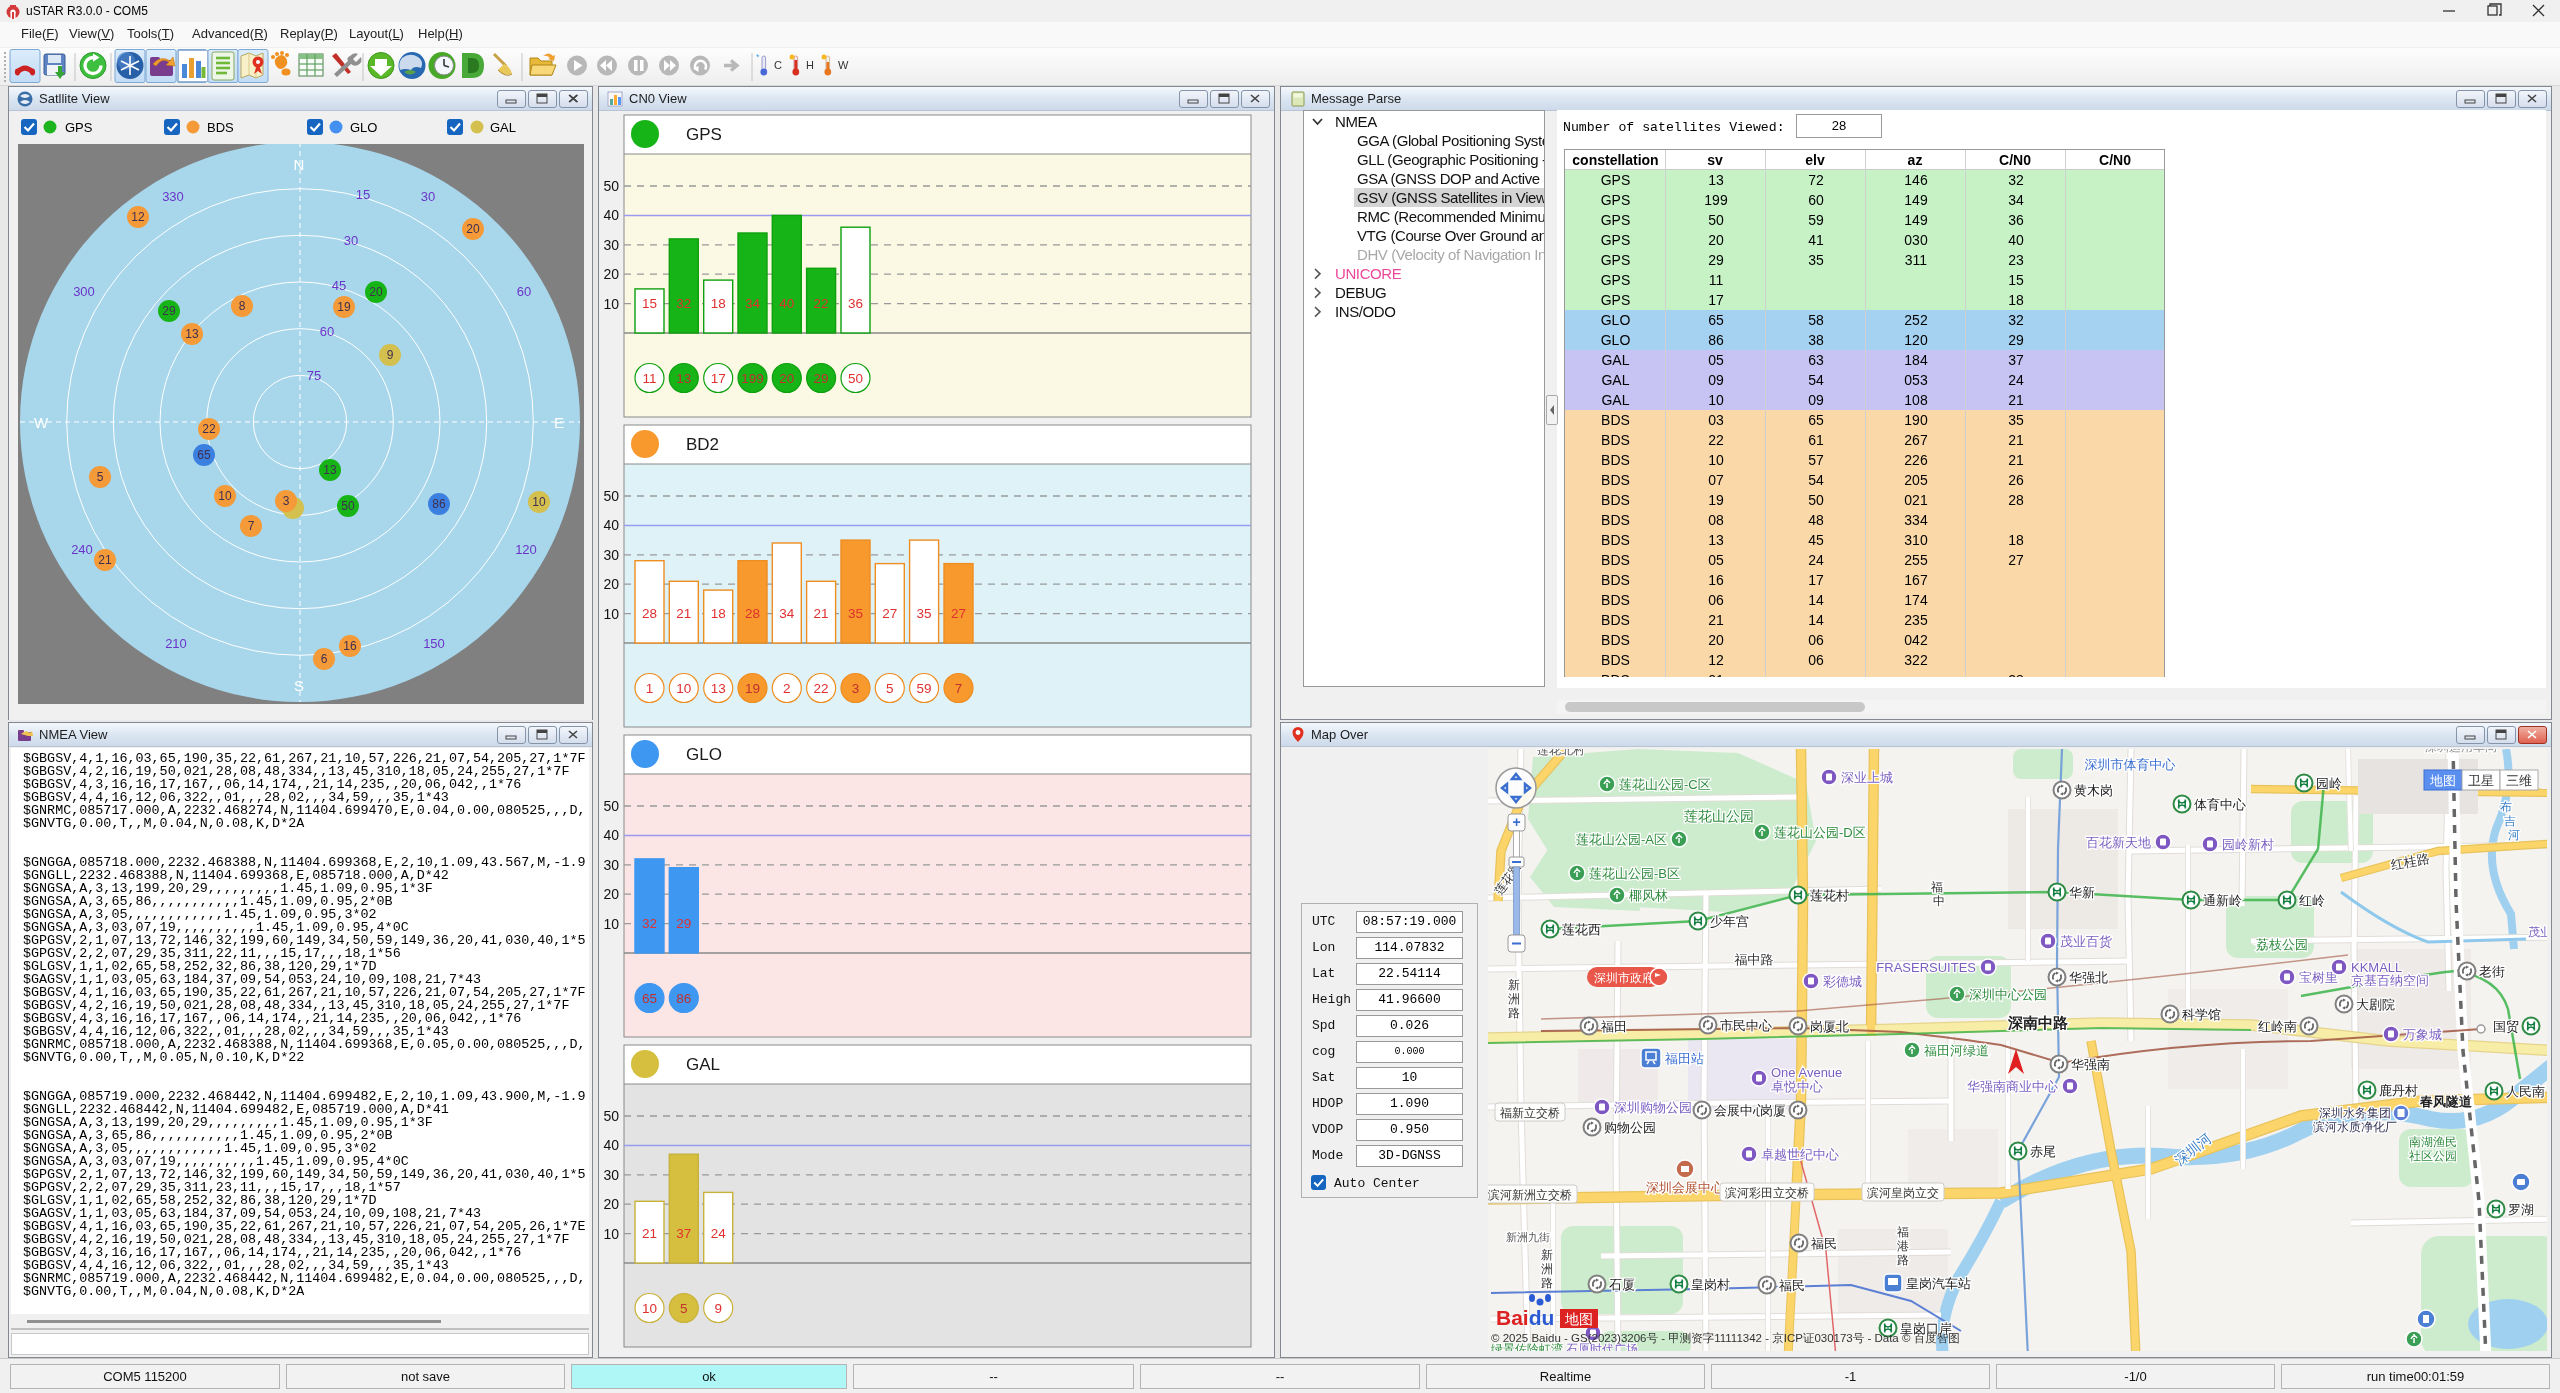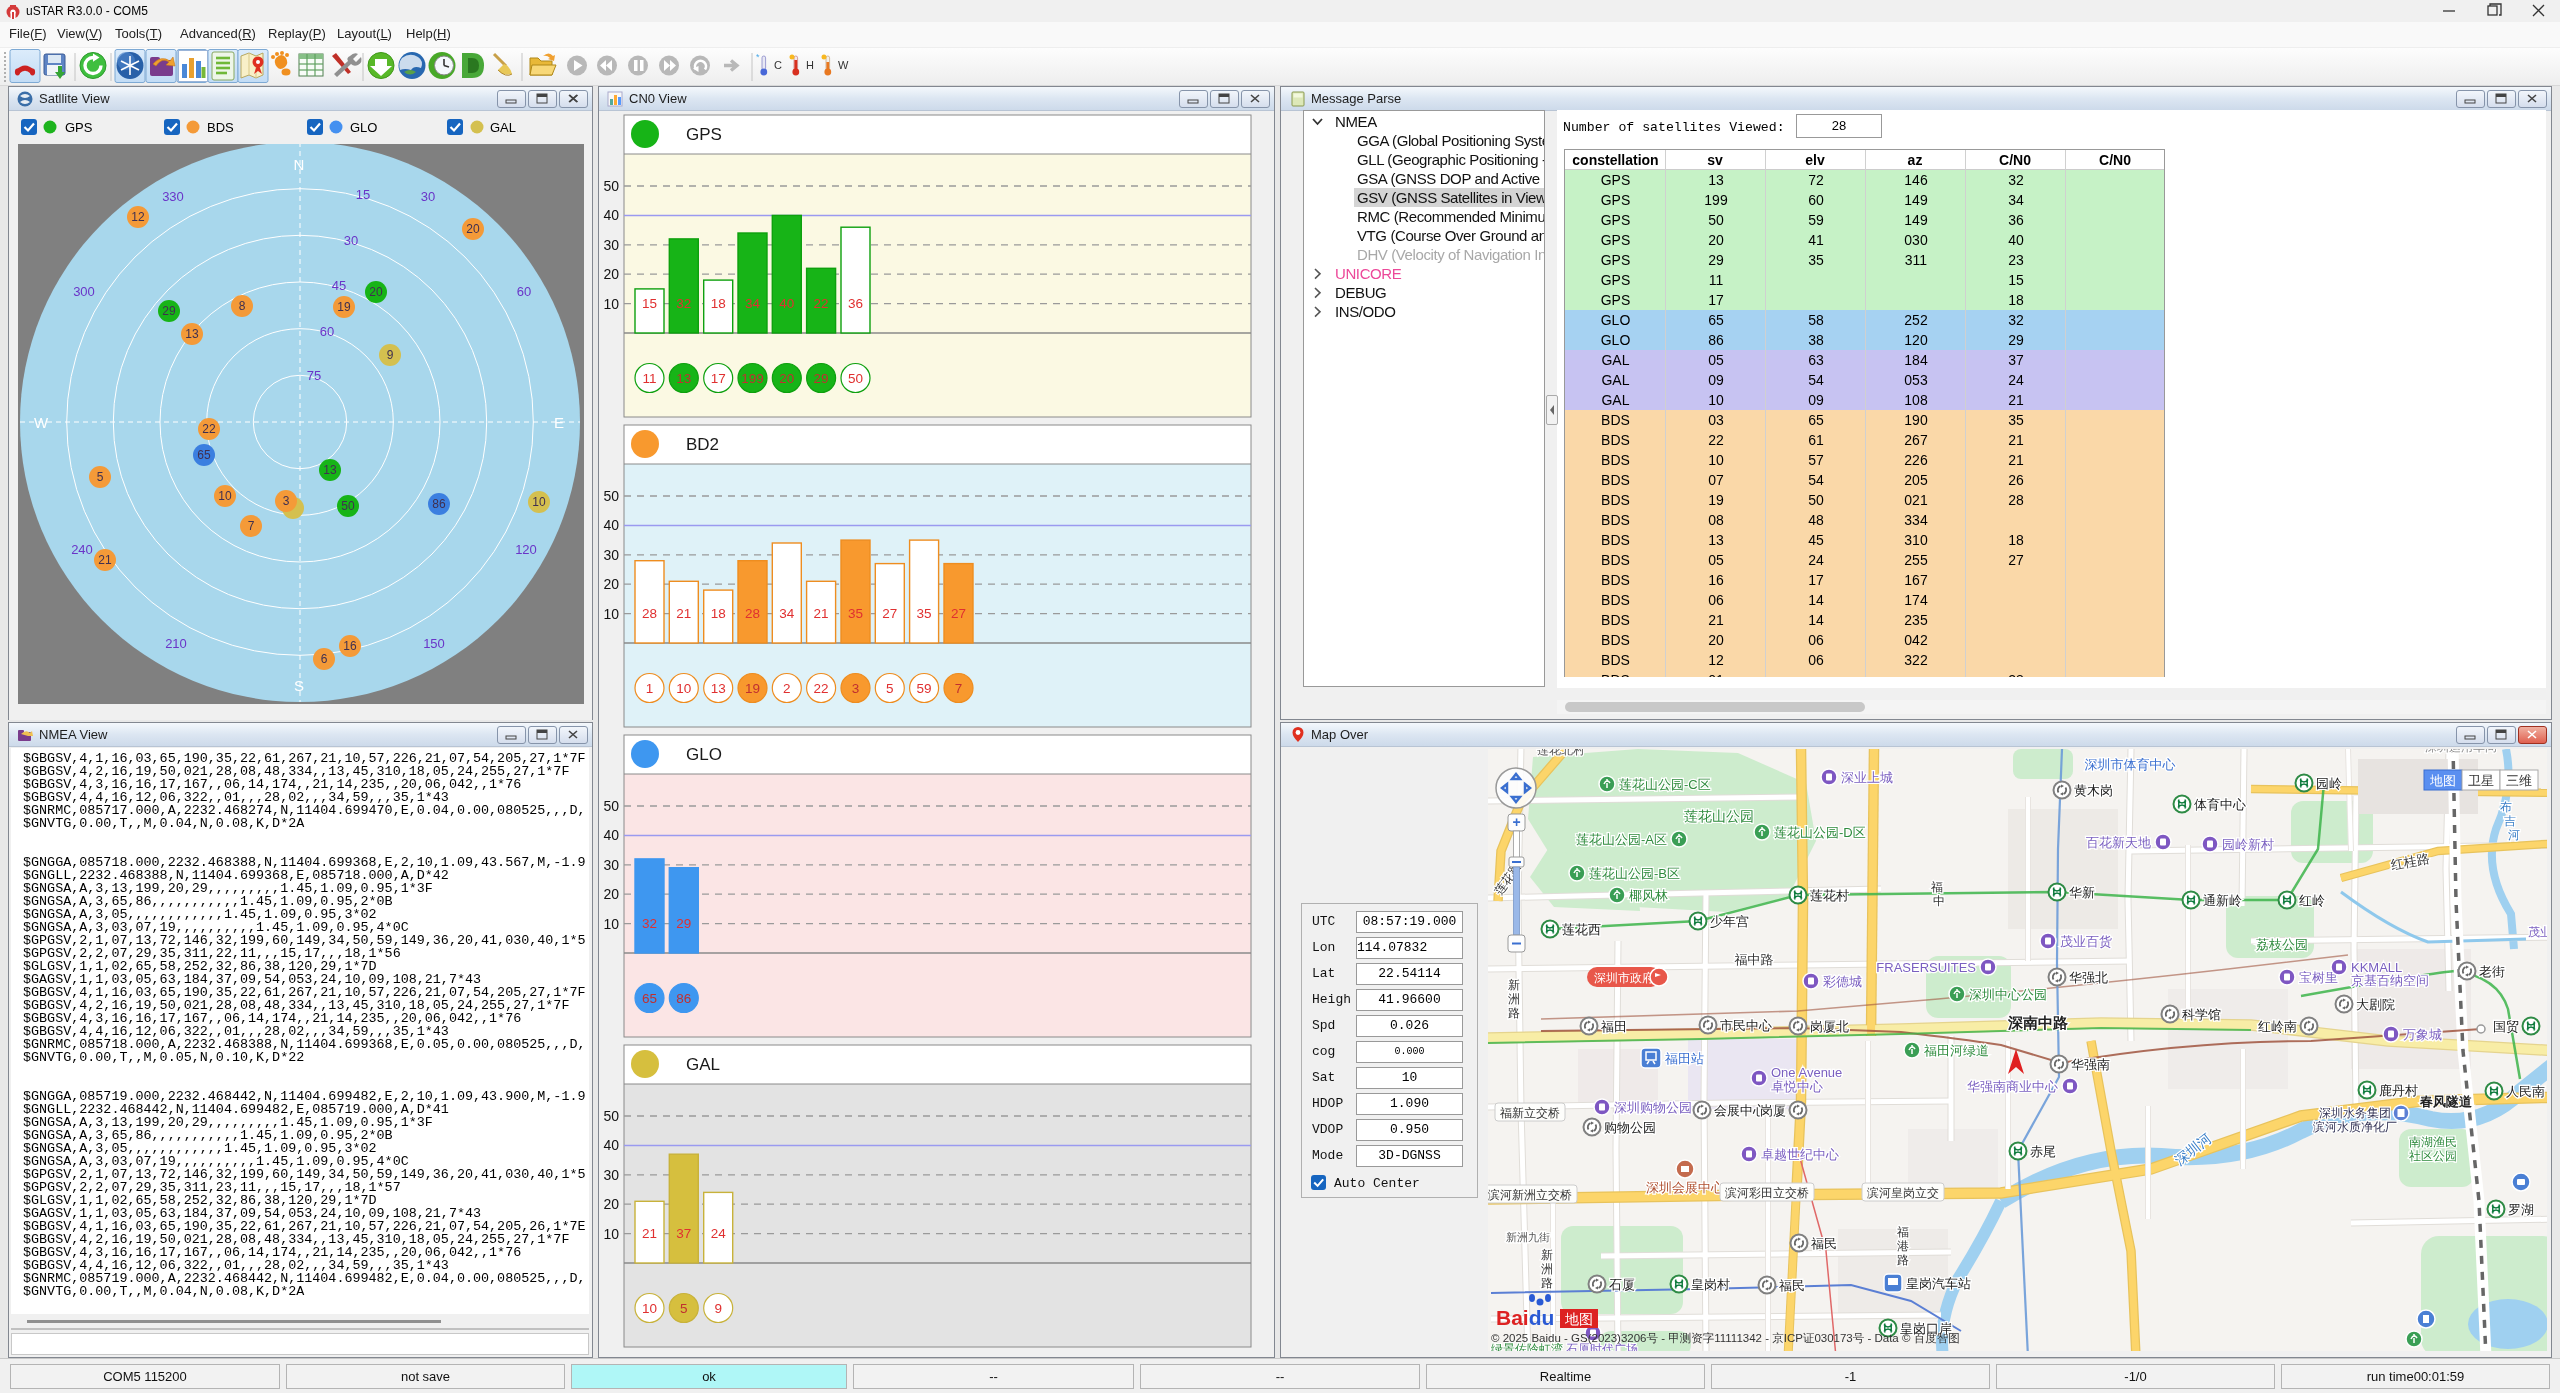--- a/index.html
+++ b/index.html
@@ -1,20 +1,20 @@
 <!DOCTYPE html>
 <html><head>
 <meta charset="utf-8">
 <style>
 * { margin:0; padding:0; box-sizing:border-box; }
 html,body { width:2560px; height:1393px; overflow:hidden; background:#f0f0f0; font-family:"Liberation Sans", sans-serif; }
 .abs { position:absolute; }
 #titlebar { left:0; top:0; width:2204px; height:22px; background:#f0f0f0; }
 #menubar { left:0; top:22px; width:2560px; height:26px; background:#f9f9f9; border-bottom:1px solid #eee; }
-.menuitem { position:absolute; top:4px; font-size:13px; color:#222; }
+.menuitem { position:absolute; top:4px; font-size:13px; color:#222;margin-left:12px; }
 #toolbar { left:0; top:48px; width:2560px; height:38px; background:linear-gradient(#fdfdfd,#eeeeee); border-bottom:1px solid #d8d8d8; }
 #mainarea { left:0; top:86px; width:2560px; height:1272px; background:#e8e8e8; }
 .panel { position:absolute; border:1px solid #828790; background:#f0f0f0; }
 .ptitle { position:absolute; left:0; top:0; right:0; height:24px; background:linear-gradient(#f4f8fc,#dce6f2 50%,#cddaea); border-bottom:1px solid #b8c4d4; }
 .ptitle .txt { position:absolute; left:30px; top:4px; font-size:13px; color:#1e1e1e; }
 .pbtns { position:absolute; top:3px; height:17px; display:flex; gap:2px; }
 .pbtn { width:29px; height:18px; background:linear-gradient(#f2f6fb,#d5deed); border:1px solid #8694aa; border-radius:3px; font-size:9px; color:#333; text-align:center; line-height:15px; font-family:"Liberation Sans",sans-serif; }
 #statusbar { left:0; top:1358px; width:2560px; height:35px; background:#f0f0f0; border-top:1px solid #c8c8c8; }
 .scell { position:absolute; top:5px; height:25px; border:1px solid #b4b4b4; background:#f2f2f2; font-size:13px; color:#111; text-align:center; line-height:23px; }
 </style>
@@ -890,21 +890,21 @@
           </svg></div>
       <div class="pbtn" style="background:linear-gradient(#f0b0a0,#e06050);border-color:#a03020"><svg width="27" height="15">
             <path d="M9 4 l8 7 m0 -7 l-8 7" stroke="#fff" stroke-width="1.6"></path>
           </svg></div>
     </div>
   </div>
   <div class="abs" style="left:20px;top:180px;width:177px;height:295px;border:1px solid #b0b0b0"></div>
 <span class="abs" style="left:31px;top:191px;font-family:'Liberation Mono',monospace;font-size:13px;color:#111">UTC</span>
 <div class="abs" style="left:75px;top:188px;width:107px;height:22px;background:#fff;border:1px solid #999;font-family:'Liberation Mono',monospace;font-size:13px;text-align:center;line-height:20px">08:57:19.000</div>
 <span class="abs" style="left:31px;top:217px;font-family:'Liberation Mono',monospace;font-size:13px;color:#111">Lon</span>
-<div class="abs" style="left:75px;top:214px;width:107px;height:22px;background:#fff;border:1px solid #999;font-family:'Liberation Mono',monospace;font-size:13px;text-align:left;line-height:20px">114.07832</div>
+<div class="abs" style="left:75px;top:214px;width:107px;height:22px;background:#fff;border:1px solid #999;font-family:'Liberation Mono',monospace;font-size:13px;text-align:center;line-height:20px">114.07832</div>
 <span class="abs" style="left:31px;top:243px;font-family:'Liberation Mono',monospace;font-size:13px;color:#111">Lat</span>
 <div class="abs" style="left:75px;top:240px;width:107px;height:22px;background:#fff;border:1px solid #999;font-family:'Liberation Mono',monospace;font-size:13px;text-align:center;line-height:20px">22.54114</div>
 <span class="abs" style="left:31px;top:269px;font-family:'Liberation Mono',monospace;font-size:13px;color:#111">Heigh</span>
 <div class="abs" style="left:75px;top:266px;width:107px;height:22px;background:#fff;border:1px solid #999;font-family:'Liberation Mono',monospace;font-size:13px;text-align:center;line-height:20px">41.96600</div>
 <span class="abs" style="left:31px;top:295px;font-family:'Liberation Mono',monospace;font-size:13px;color:#111">Spd</span>
 <div class="abs" style="left:75px;top:292px;width:107px;height:22px;background:#fff;border:1px solid #999;font-family:'Liberation Mono',monospace;font-size:13px;text-align:center;line-height:20px">0.026</div>
 <span class="abs" style="left:31px;top:321px;font-family:'Liberation Mono',monospace;font-size:13px;color:#111">cog</span>
 <div class="abs" style="left:75px;top:318px;width:107px;height:22px;background:#fff;border:1px solid #999;font-family:'Liberation Mono',monospace;font-size:10px;text-align:center;line-height:20px">0.000</div>
 <span class="abs" style="left:31px;top:347px;font-family:'Liberation Mono',monospace;font-size:13px;color:#111">Sat</span>
 <div class="abs" style="left:75px;top:344px;width:107px;height:22px;background:#fff;border:1px solid #999;font-family:'Liberation Mono',monospace;font-size:13px;text-align:center;line-height:20px">10</div>

